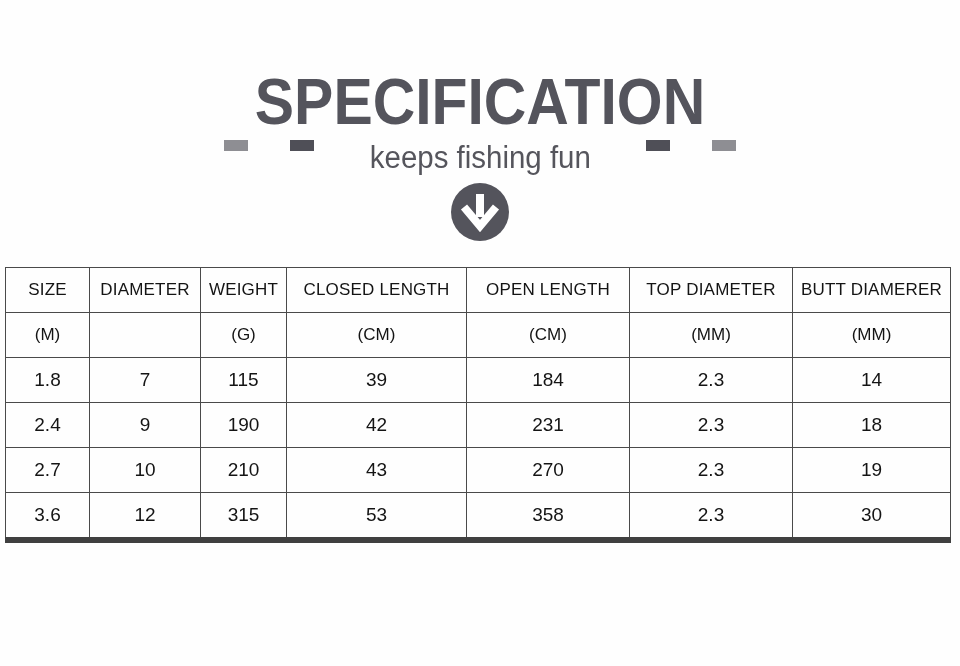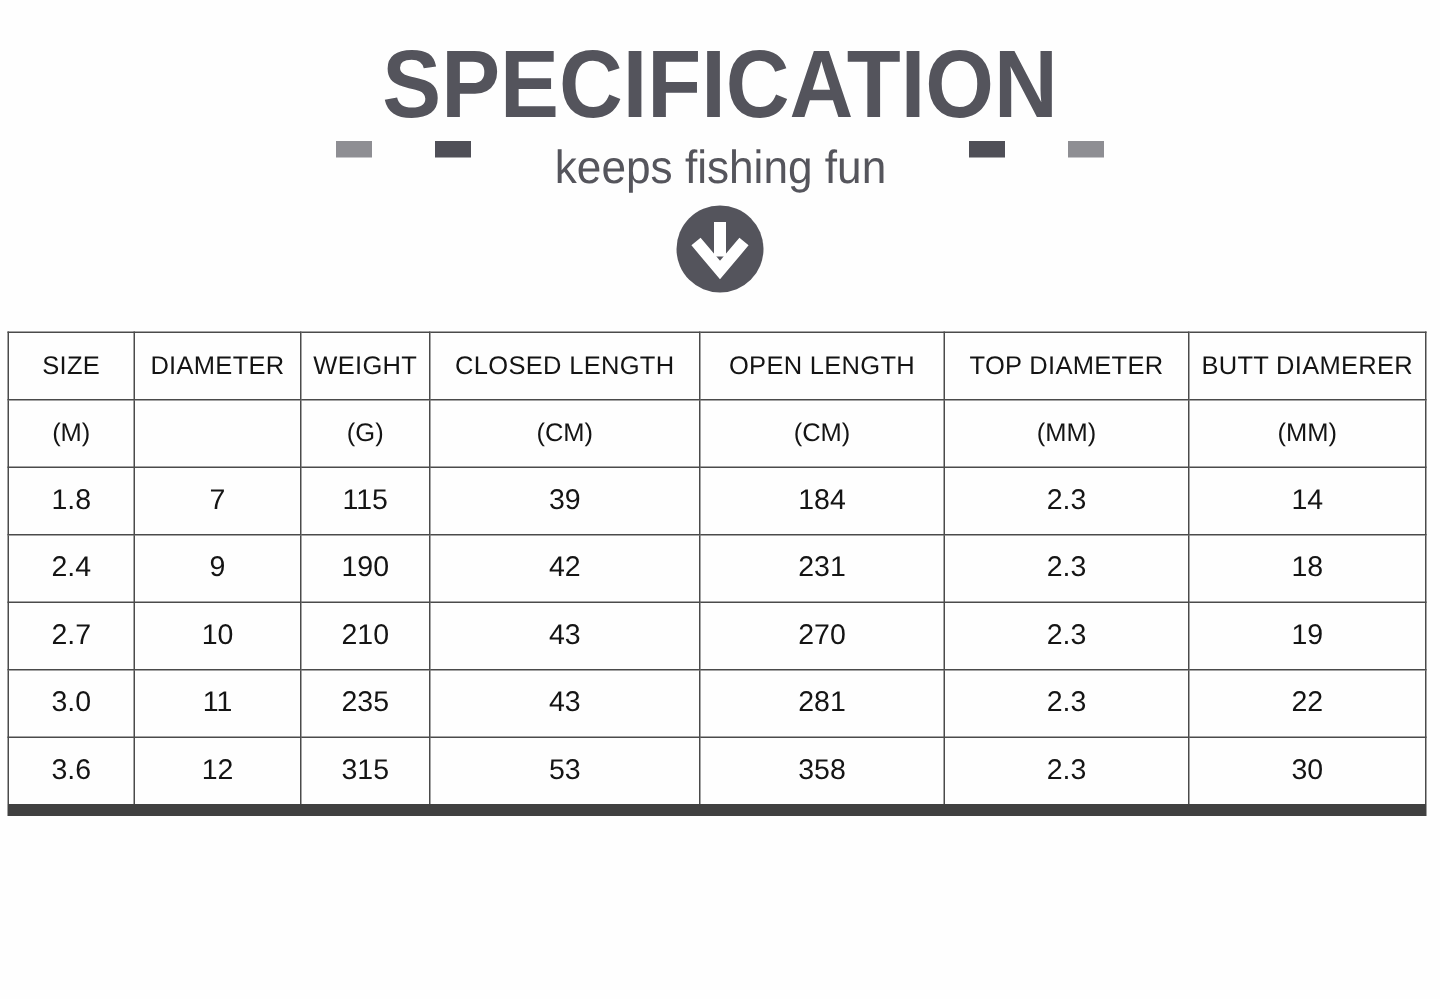--- a/index.html
+++ b/index.html
@@ -2,21 +2,21 @@
 <html><head>
 <meta charset="utf-8">
 <style>
   html, body { margin: 0; padding: 0; }
   body {
     width: 960px; height: 666px;
     background: #fefefe;
     font-family: "Liberation Sans", sans-serif;
     overflow: hidden;
   }
-  .header { text-align: center; padding-top: 24px; }
+  .header { text-align: center; padding-top: 70px; }
   .page-title {
     margin: 0;
     font-size: 64px;
     font-weight: bold;
     line-height: 1;
     color: #54545c;
     letter-spacing: 0;
     transform: scaleX(0.92);
     transform-origin: 50% 50%;
     white-space: nowrap;
@@ -55,21 +55,21 @@
     border: 1px solid #4a4a4a;
     text-align: center;
     vertical-align: middle;
     height: 44px;
     padding: 0 2px;
     color: #141414;
     font-weight: normal;
     overflow: hidden;
     white-space: nowrap;
   }
-  .spec-table { border-bottom: 8px solid #404040; }
+  .spec-table { border-bottom: 6px solid #404040; }
   .spec-table thead th { font-size: 17px; letter-spacing: 0.2px; }
   .spec-table .unit-row td { font-size: 17px; }
   .spec-table tbody td { font-size: 19px; }
 </style>
 </head>
 <body>
 
 <div class="header">
   <h1 class="page-title">SPECIFICATION</h1>
 
@@ -145,29 +145,20 @@
       <tr>
         <td>2.7</td>
         <td>10</td>
         <td>210</td>
         <td>43</td>
         <td>270</td>
         <td>2.3</td>
         <td>19</td>
       </tr>
       <tr>
-        <td>3.0</td>
-        <td>11</td>
-        <td>235</td>
-        <td>43</td>
-        <td>281</td>
-        <td>2.3</td>
-        <td>22</td>
-      </tr>
-      <tr>
         <td>3.6</td>
         <td>12</td>
         <td>315</td>
         <td>53</td>
         <td>358</td>
         <td>2.3</td>
         <td>30</td>
       </tr>
     </tbody>
 </table>

